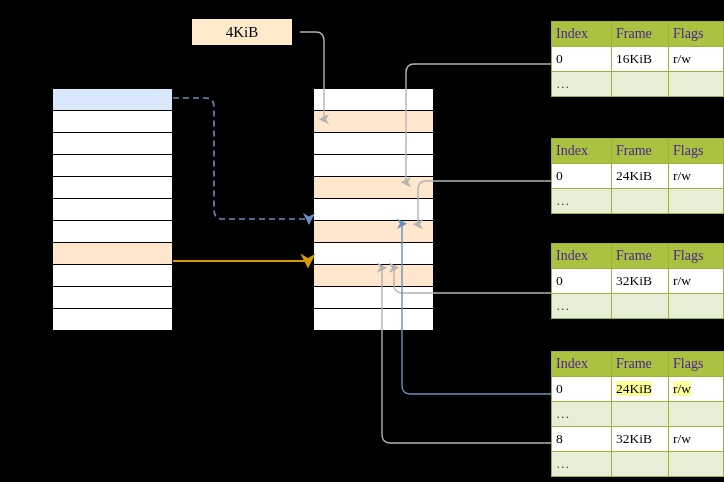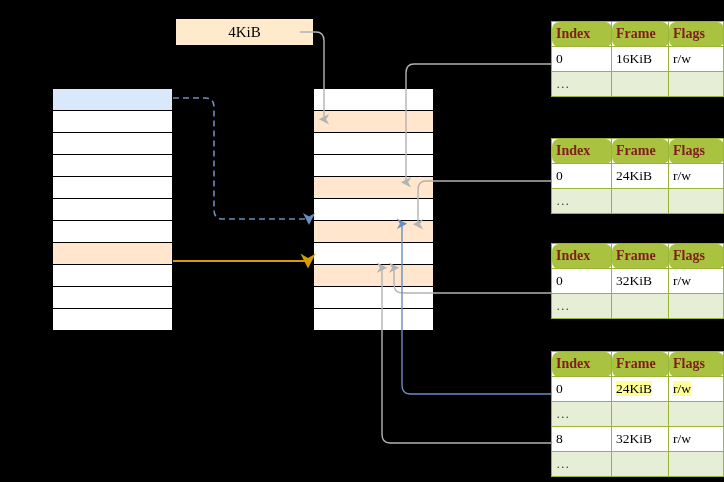--- a/index.html
+++ b/index.html
@@ -49,43 +49,42 @@
   .ptable th, .ptable td {
     border: 1px solid #9bb33a;
     padding: 1px 4px;
     text-align: left;
     height: 22px;
     overflow: hidden;
     white-space: nowrap;
   }
   .ptable th {
     background: #a9c23f;
-    color: #7f1d1d;
-    font-weight: bold;
+    color: #4c1d95;
+    font-weight: normal;
     font-size: 14px;
-    border-radius: 7px;
   }
   .ptable td.dots { background: #e6eed5; color: #444444; letter-spacing: 1px; }
   .ptable tr.dotrow td { background: #e6eed5; }
   .hl { background: #ffff99; }
 
   
   #wires {
     position: absolute;
     left: 0; top: 0;
     width: 724px; height: 482px;
     pointer-events: none;
   }
 </style>
 </head>
 <body>
 
 <div id="stage">
 
-  <div class="abs label-box" style="left:176px; top:19px; width:137px; height:26px;">4KiB</div>
+  <div class="abs label-box" style="left:192px; top:19px; width:100px; height:26px;">4KiB</div>
 
   <div class="abs" id="left-col" style="left:52px; top:88px; width:121px; height:242px;">
       <div class="abs col-row blue" style="left: 0px; top: 0px; width: 121px; height: 23px;"></div>
       <div class="abs col-row " style="left: 0px; top: 22px; width: 121px; height: 23px;"></div>
       <div class="abs col-row " style="left: 0px; top: 44px; width: 121px; height: 23px;"></div>
       <div class="abs col-row " style="left: 0px; top: 66px; width: 121px; height: 23px;"></div>
       <div class="abs col-row " style="left: 0px; top: 88px; width: 121px; height: 23px;"></div>
       <div class="abs col-row " style="left: 0px; top: 110px; width: 121px; height: 23px;"></div>
       <div class="abs col-row " style="left: 0px; top: 132px; width: 121px; height: 23px;"></div>
       <div class="abs col-row peach" style="left: 0px; top: 154px; width: 121px; height: 23px;"></div>

